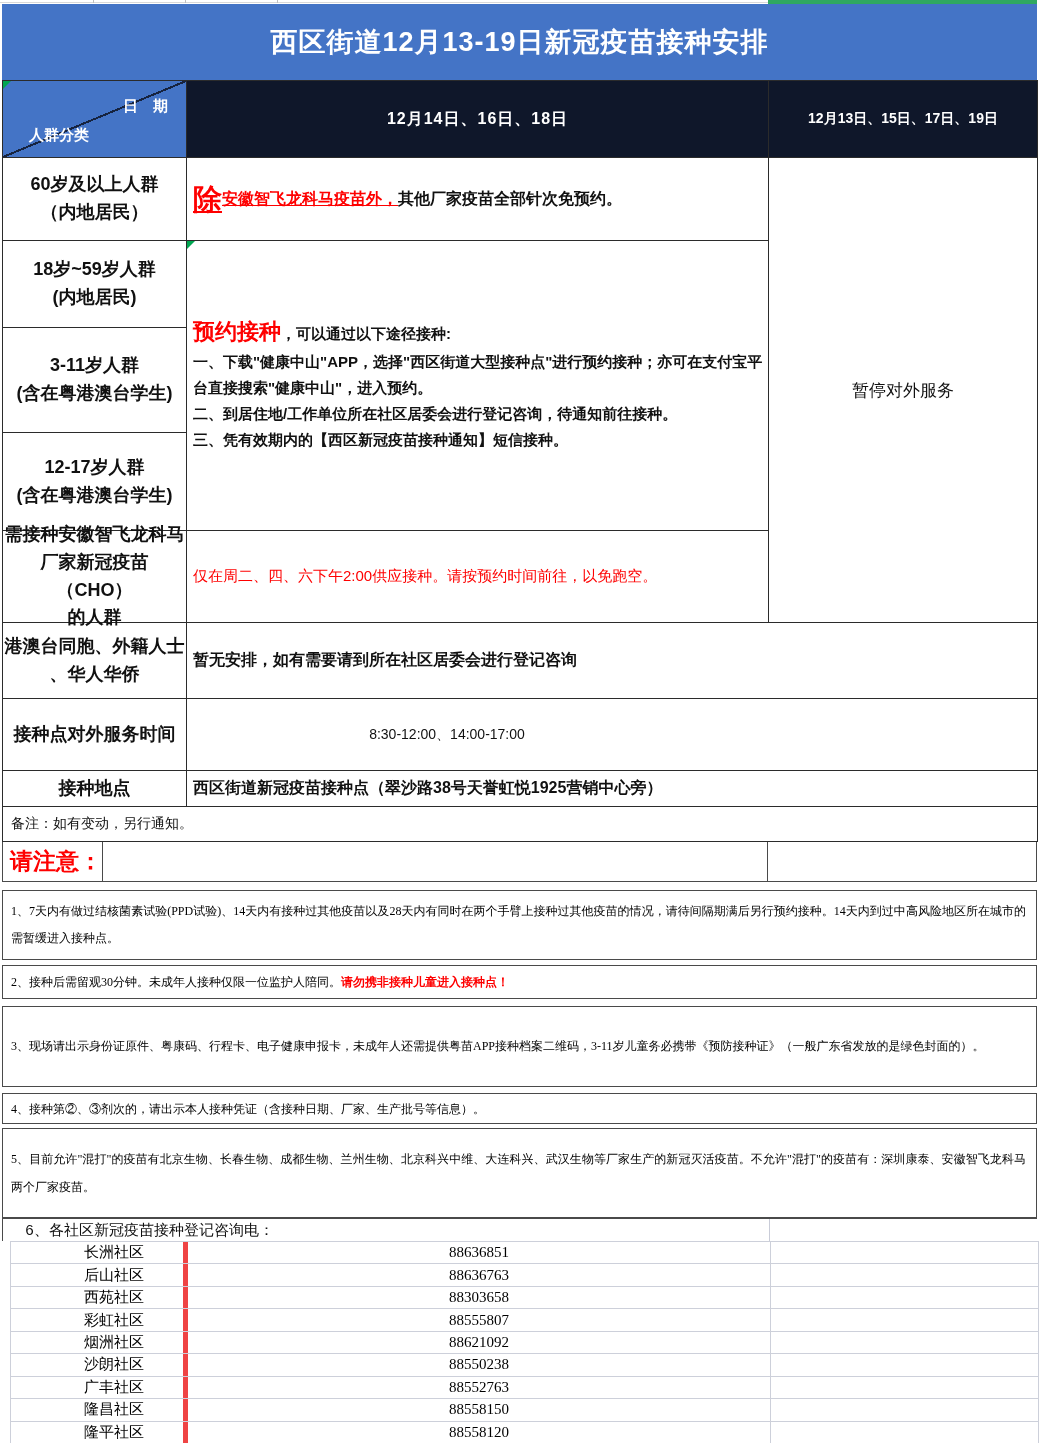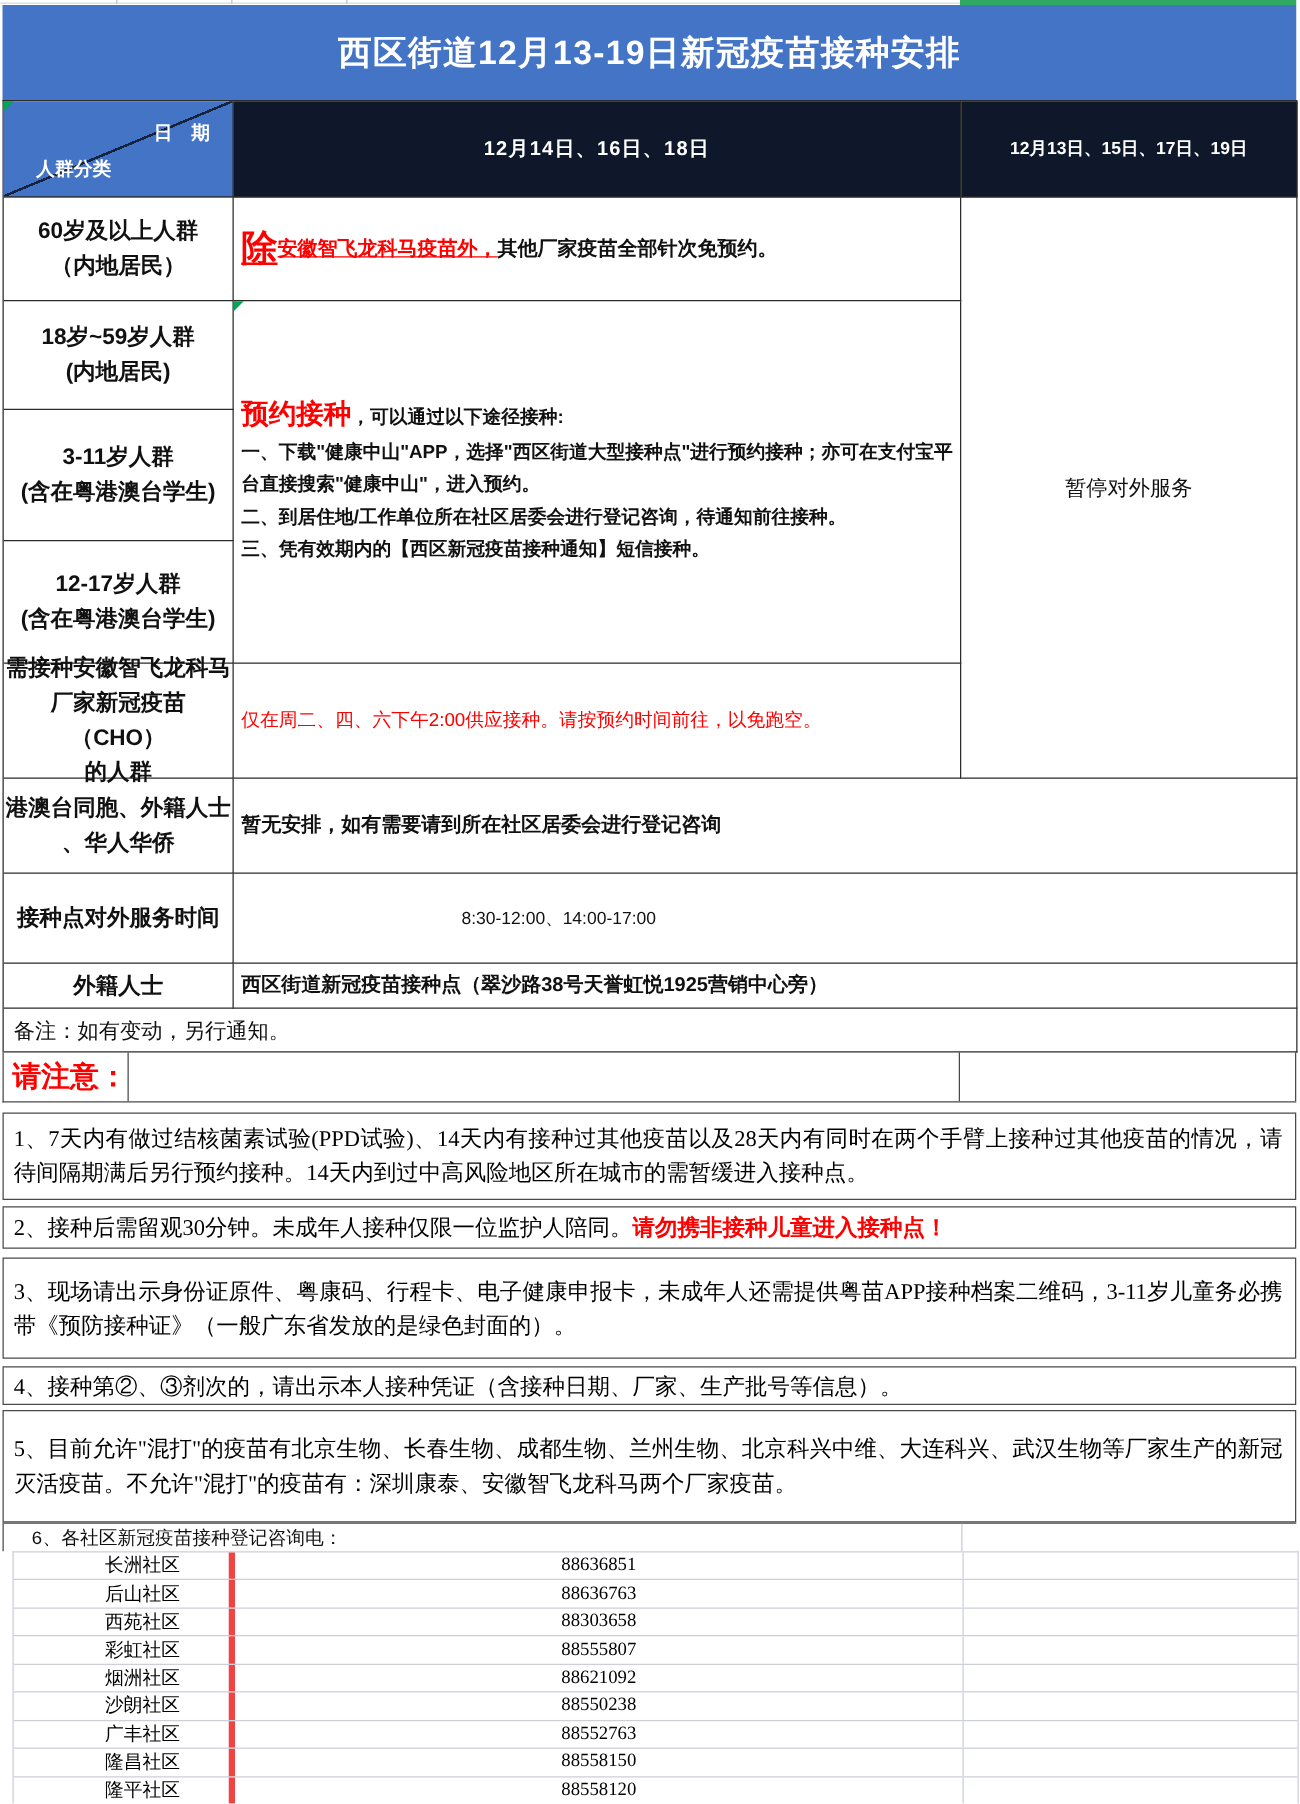--- a/index.html
+++ b/index.html
@@ -38,31 +38,31 @@
   .booking{grid-row:3 / span 3;grid-column:2;display:flex;flex-direction:column;
            justify-content:center;padding-left:6px;font-size:15px;font-weight:600;line-height:26px;}
   .booking .bt{color:#fe0000;font-size:22px;font-weight:bold;}
   .booking .bline{margin-bottom:2px;}
   .suspended{grid-row:2 / span 5;grid-column:3;display:flex;align-items:center;
              justify-content:center;font-size:17px;font-weight:500;}
   .cho{color:#fe0000;font-size:15px;font-weight:500;}
   .span2{grid-column:2 / span 2;}
   .timecell{justify-content:center;padding-left:0;padding-right:330px;font-size:14px;font-weight:400;}
   .remark{grid-column:1 / span 3;display:flex;align-items:center;padding-left:8px;
-          font-family:Liberation Serif, serif;font-size:17px;font-weight:400;}
+          font-family:Liberation Serif, serif;font-size:14px;font-weight:400;}
   
   .attn{margin-left:2px;width:1035px;height:40px;display:flex;box-sizing:border-box;
         border-left:1px solid #4a4a4a;border-bottom:1px solid #4a4a4a;}
   .attn .a1{width:92px;border-right:1px solid #4a4a4a;display:flex;align-items:center;padding-left:7px;}
   .attn .a1 span{color:#fe0000;font-weight:bold;font-size:23px;white-space:nowrap;}
   .attn .a2{flex:1;border-right:1px solid #4a4a4a;}
   .attn .a3{width:268px;border-right:1px solid #4a4a4a;}
   
   .note{margin-left:2px;width:1035px;box-sizing:border-box;border:1px solid #4a4a4a;
-        font-family:"Liberation Serif",serif;font-size:18px;color:#000;padding:0 10px 0 8px;
+        font-family:"Liberation Serif",serif;font-size:12px;color:#000;padding:0 10px 0 8px;
         display:flex;flex-direction:column;justify-content:center;text-align:justify;line-height:27px;}
   .n1{margin-top:8px;height:70px;}
   .n2{margin-top:5px;height:34px;line-height:24px;}
   .n2 .redb{color:#fe0000;font-weight:bold;}
   .n3{margin-top:7px;height:81px;}
   .n4{margin-top:6px;height:31px;line-height:24px;}
   .n5{margin-top:4px;height:90px;line-height:28px;}
   
   .note6wrap{margin-left:2px;width:1035px;box-sizing:border-box;border-top:1px solid #4a4a4a;}
   .note6row{position:relative;height:22px;display:flex;align-items:center;padding-left:22px;
@@ -132,21 +132,21 @@
 的人群</div>
     <div class="c cont cho">仅在周二、四、六下午2:00供应接种。请按预约时间前往，以免跑空。</div>
 
     <div class="c lab">港澳台同胞、外籍人士
 、华人华侨</div>
     <div class="c cont span2">暂无安排，如有需要请到所在社区居委会进行登记咨询</div>
 
     <div class="c lab">接种点对外服务时间</div>
     <div class="c cont span2 timecell">8:30-12:00、14:00-17:00</div>
 
-    <div class="c lab">外籍人士</div>
+    <div class="c lab">接种地点</div>
     <div class="c cont span2">西区街道新冠疫苗接种点（翠沙路38号天誉虹悦1925营销中心旁）</div>
 
     <div class="c remark">备注：如有变动，另行通知。</div>
   </div>
 
   <div class="attn">
     <div class="a1">
       <span>请注意：</span>
     </div>
     <div class="a2"></div>

